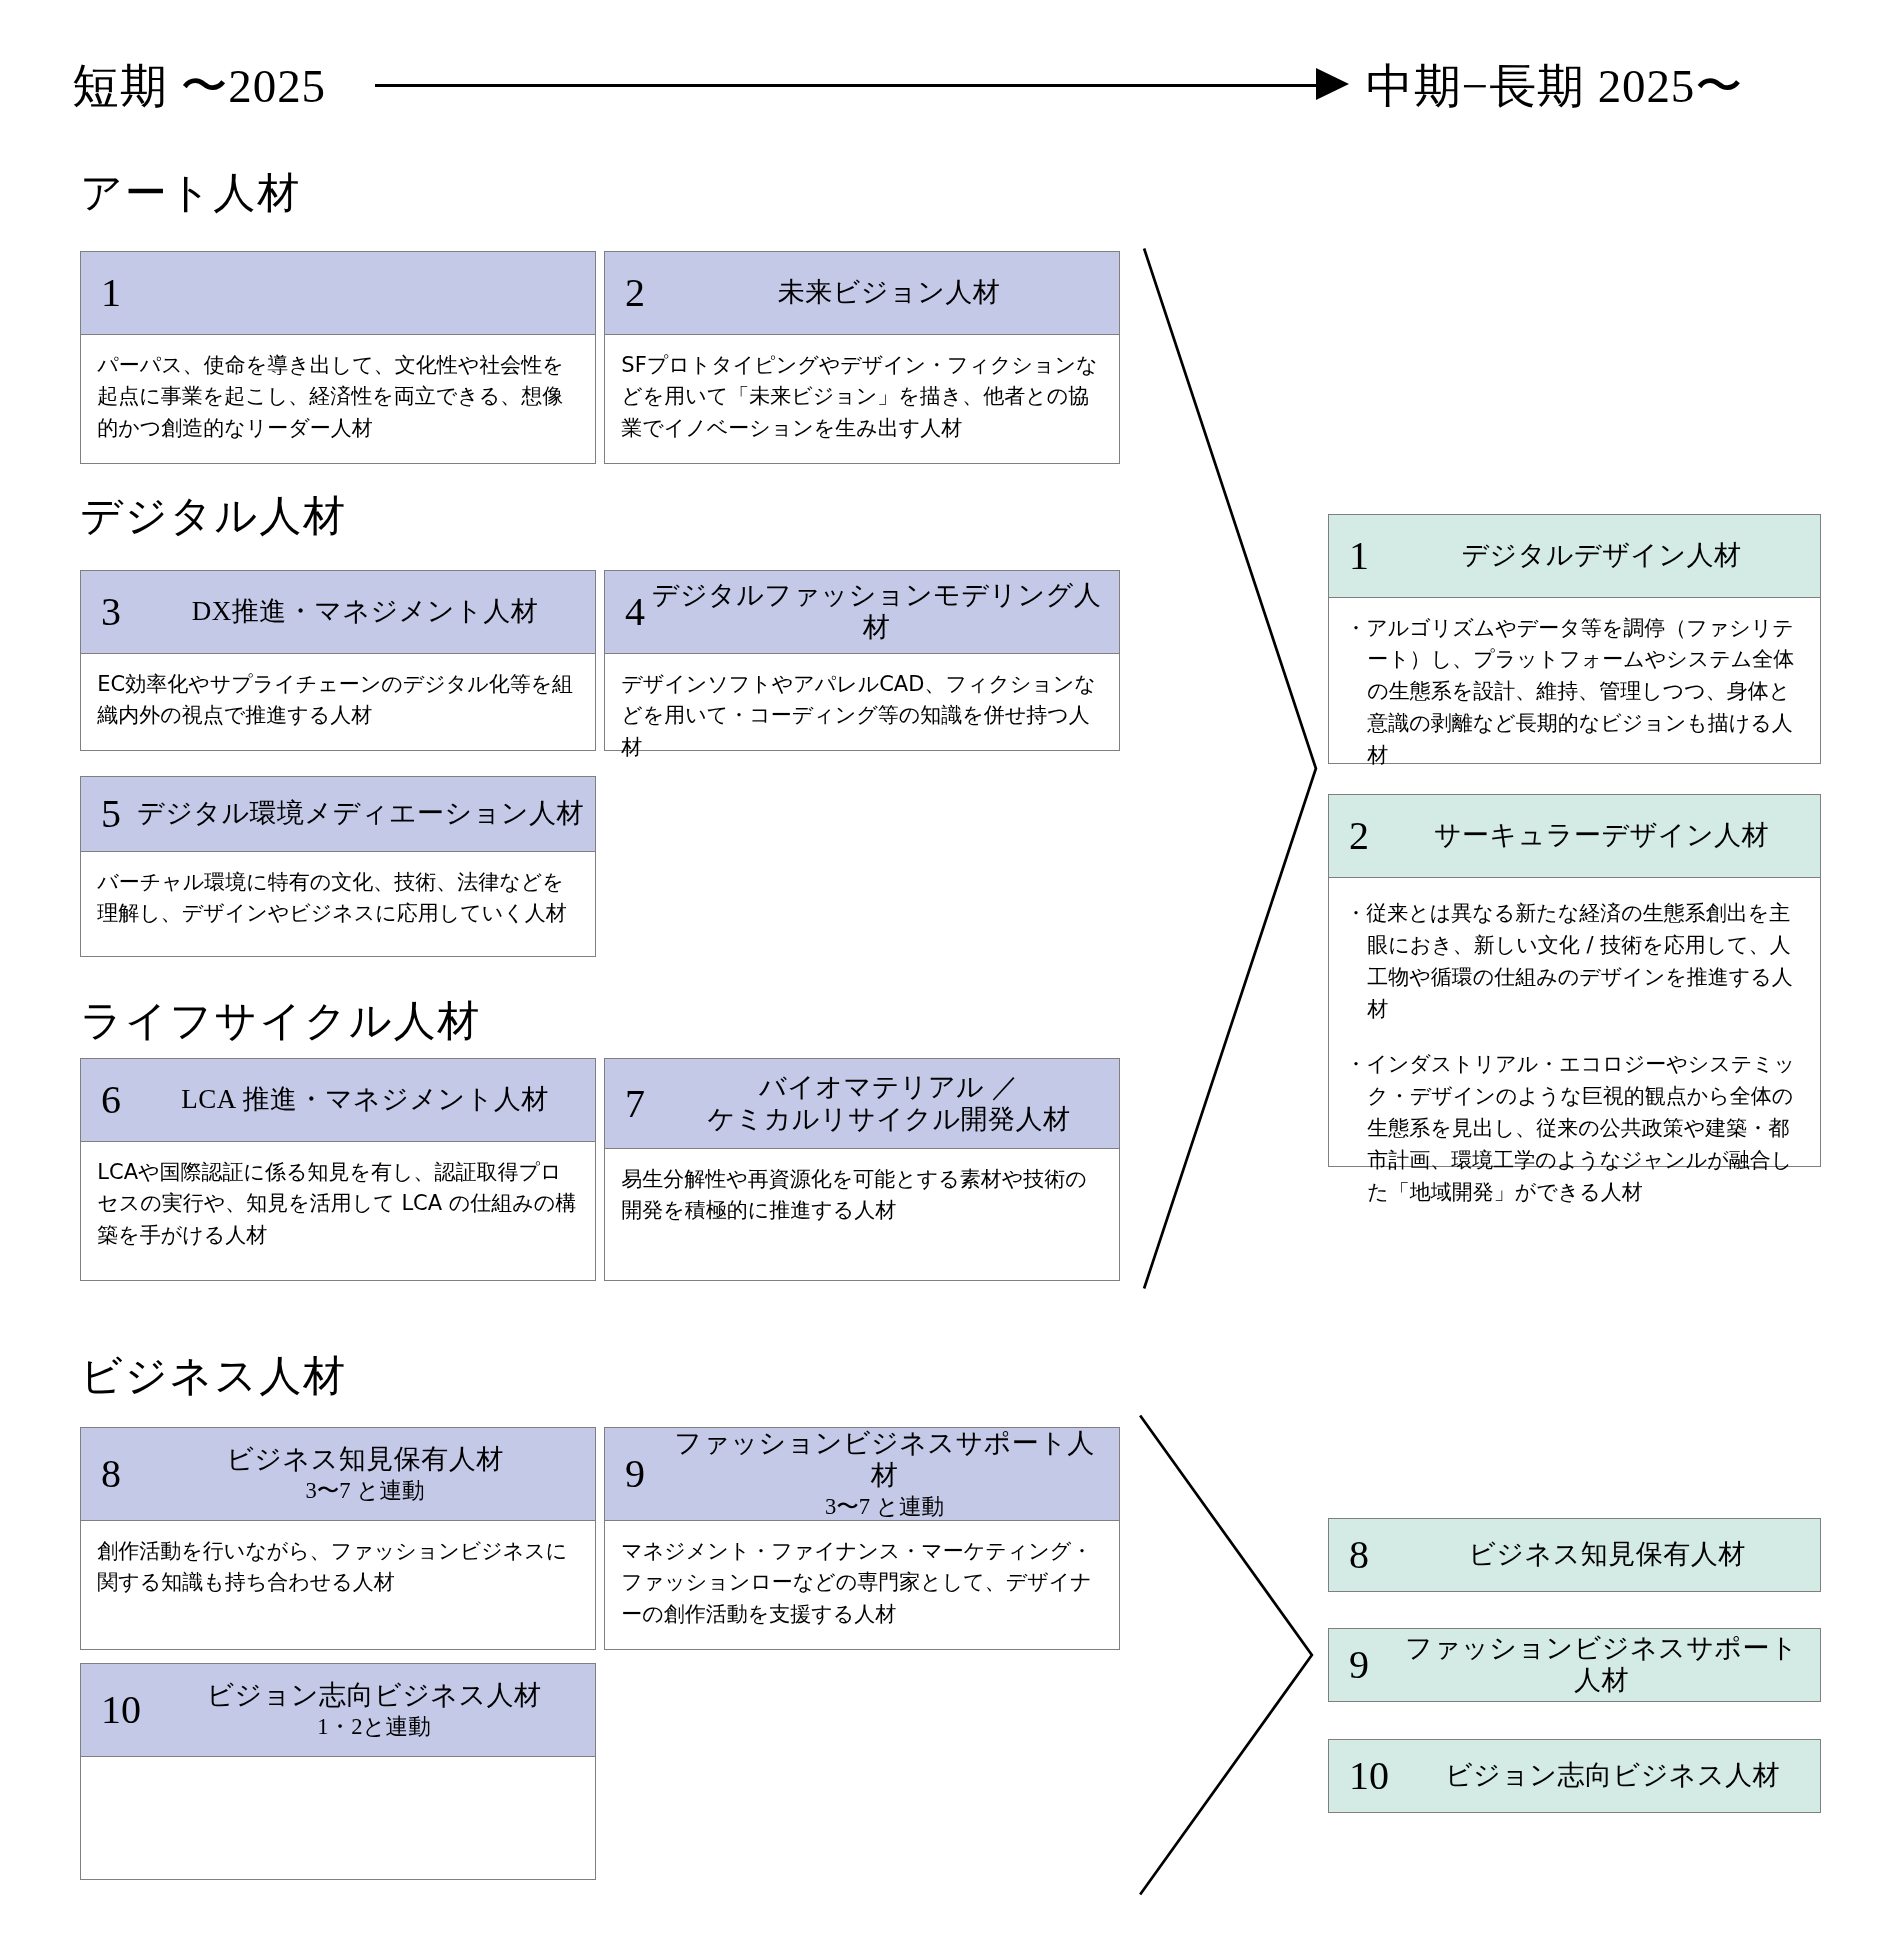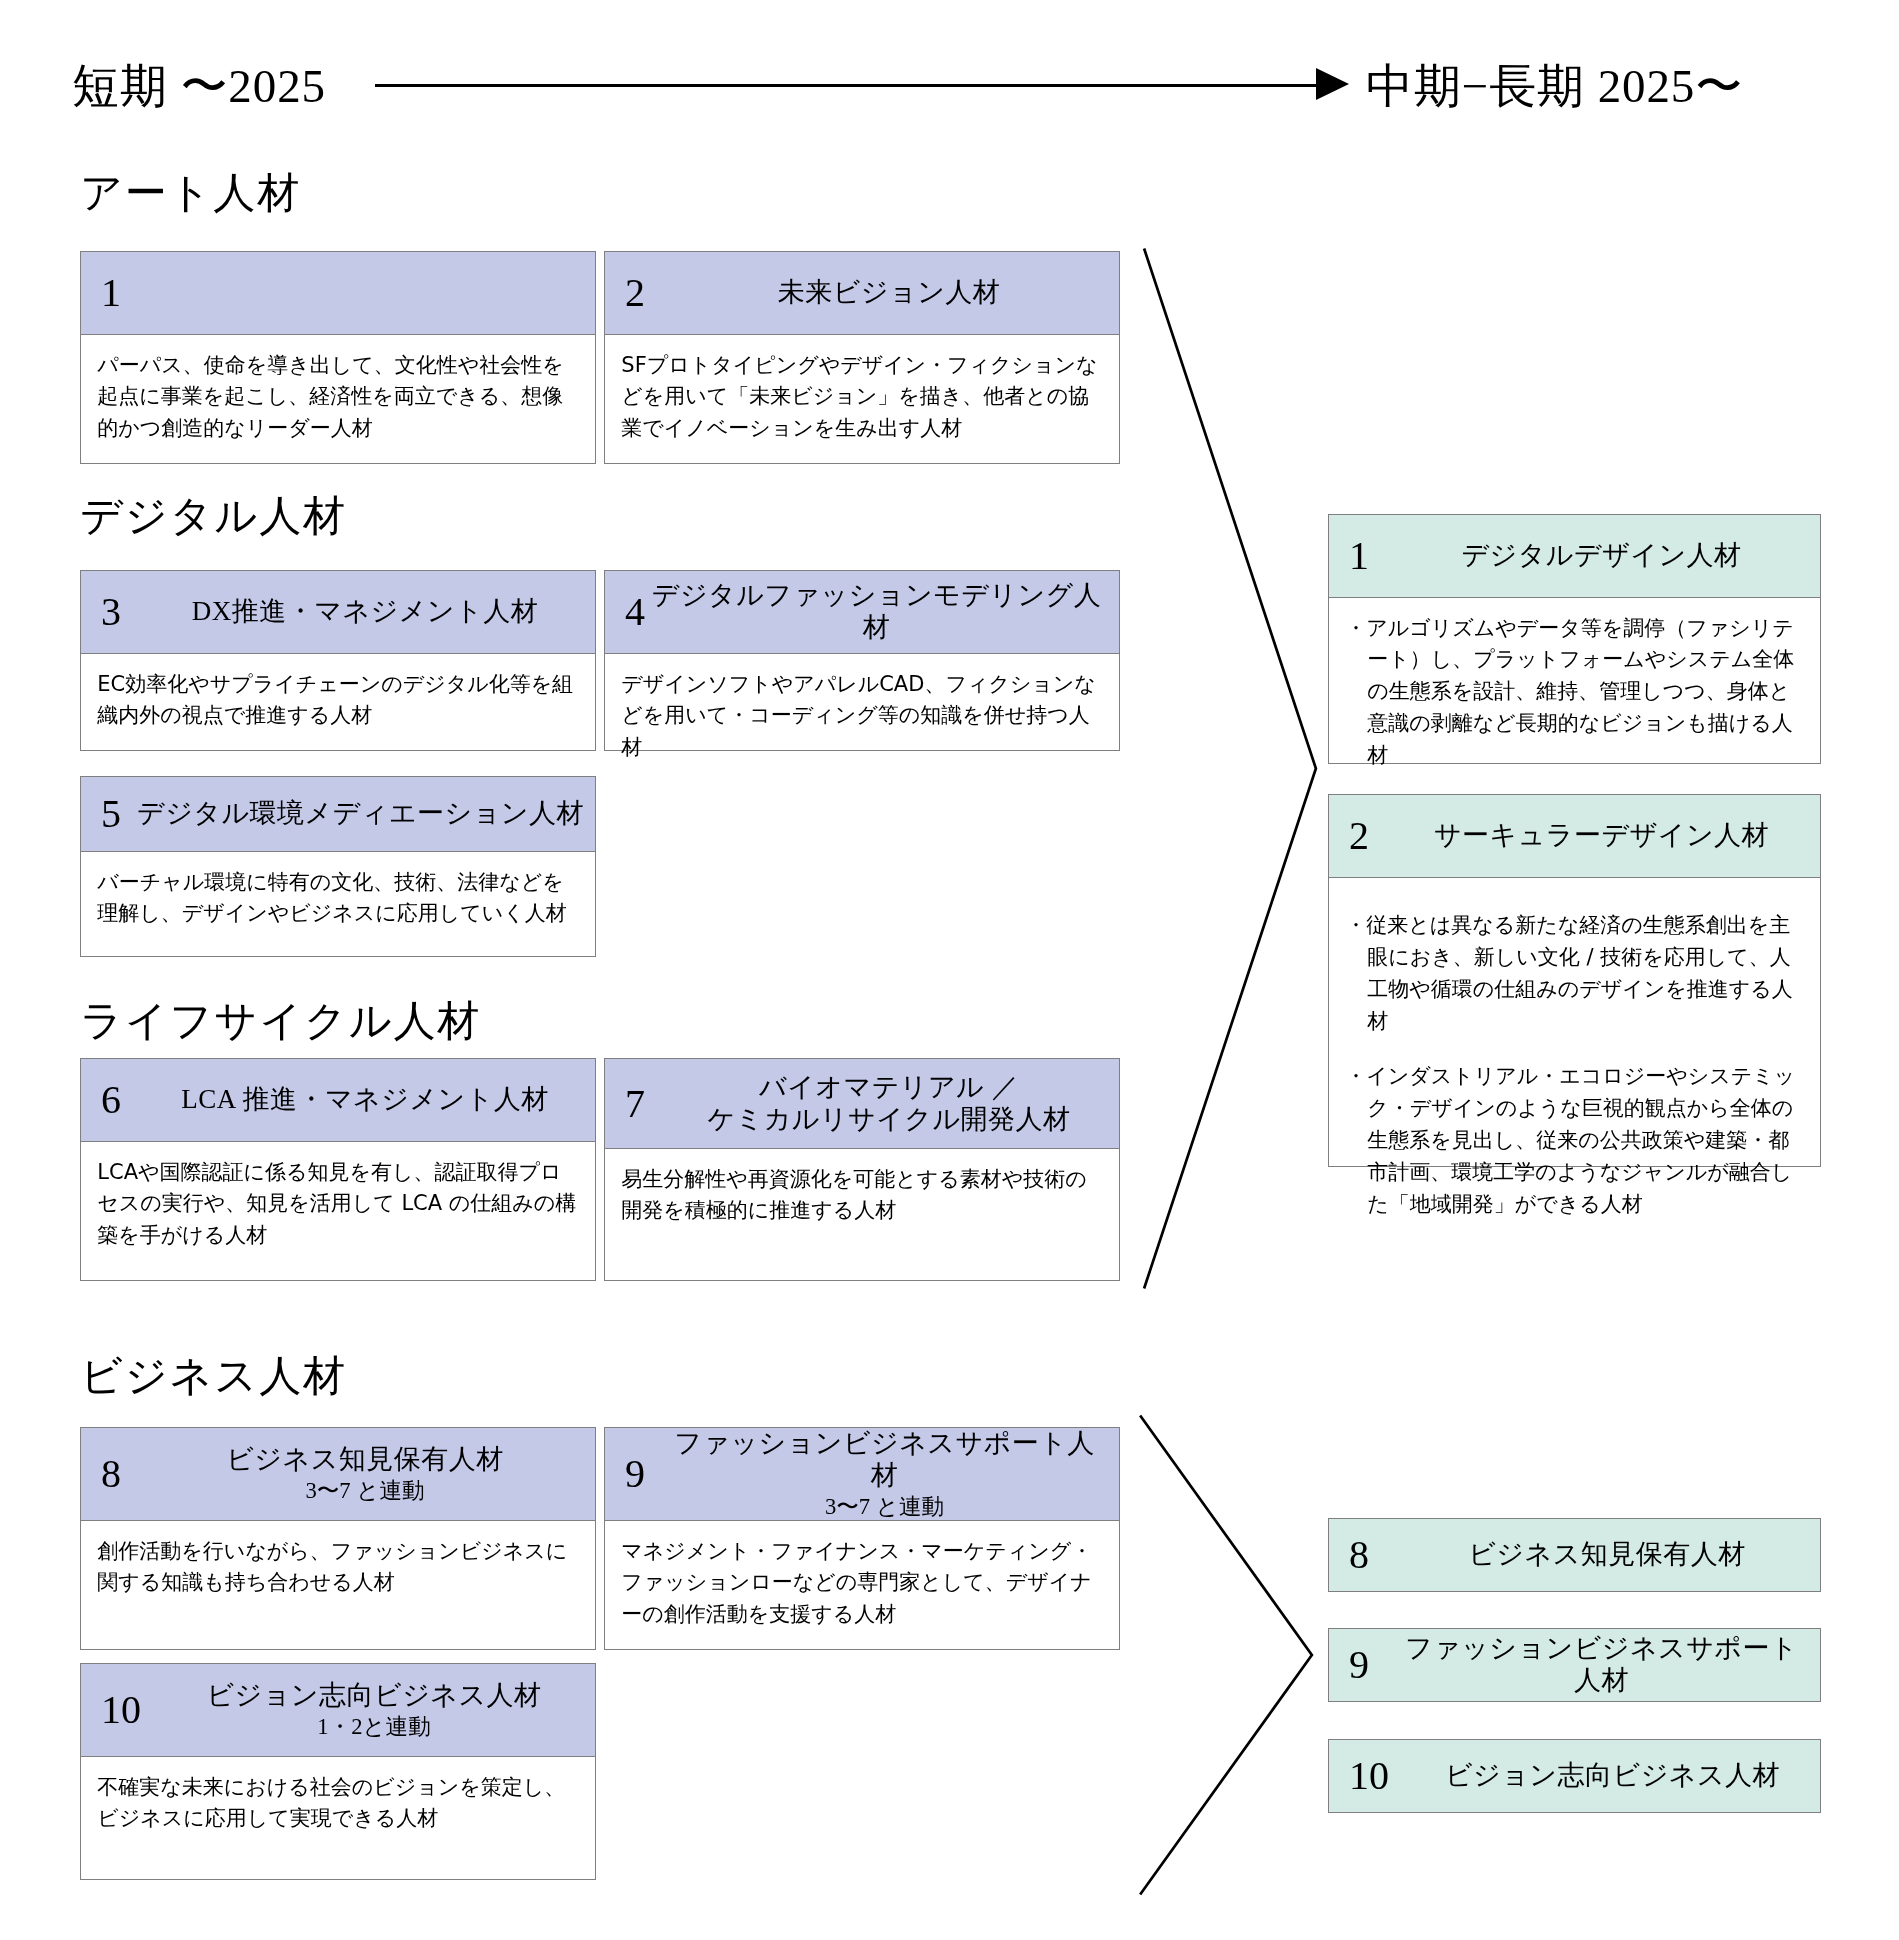--- a/index.html
+++ b/index.html
@@ -159,23 +159,20 @@
 </div>
 
 <div class="card purple" style="left:80px;top:1663px;width:516px;height:217px;">
   <div class="card-head" style="height:93px;">
     <span class="card-num">10</span>
     <span class="card-title-wrap" style="padding-left:83px;">
       <span class="card-title">ビジョン志向ビジネス人材</span>
       <div class="card-sub">1・2と連動</div>
     </span>
   </div>
-  <div class="card-body">
-      <p>不確実な未来における社会のビジョンを策定し、ビジネスに応用して実現できる人材</p>
-    </div>
 </div>
 
 <svg class="chev" style="left:1135px;top:244px;" width="190" height="1049" viewBox="0 0 210 1160">
   <polyline points="10,5 200,580 10,1155" fill="none" stroke="#000" stroke-width="3"></polyline>
 </svg>
 <svg class="chev" style="left:1131px;top:1411px;" width="190" height="488" viewBox="0 0 210 540">
   <polyline points="10,5 200,270 10,535" fill="none" stroke="#000" stroke-width="3"></polyline>
 </svg>
 
 <div class="card green" style="left:1328px;top:514px;width:493px;height:250px;">
@@ -186,21 +183,21 @@
   <div class="card-body">
     <p class="bullet">・アルゴリズムやデータ等を調停（ファシリテート）し、プラットフォームやシステム全体の生態系を設計、維持、管理しつつ、身体と意識の剥離など長期的なビジョンも描ける人材</p>
   </div>
 </div>
 
 <div class="card green" style="left:1328px;top:794px;width:493px;height:373px;">
   <div class="card-head" style="height:83px;">
     <span class="card-num">2</span>
     <span class="card-title-wrap"><span class="card-title">サーキュラーデザイン人材</span></span>
   </div>
-  <div class="card-body" style="padding-top:32px;">
+  <div class="card-body" style="padding-top:20px;">
     <p class="bullet" style="margin-bottom:23.5px;">・従来とは異なる新たな経済の生態系創出を主眼におき、新しい文化 / 技術を応用して、人工物や循環の仕組みのデザインを推進する人材</p>
     <p class="bullet">・インダストリアル・エコロジーやシステミック・デザインのような巨視的観点から全体の生態系を見出し、従来の公共政策や建築・都市計画、環境工学のようなジャンルが融合した「地域開発」ができる人材</p>
   </div>
 </div>
 
 <div class="chip" style="left:1328px;top:1518px;width:493px;height:74px;">
   <span class="card-num">8</span>
   <span class="card-title-wrap"><span class="card-title">ビジネス知見保有人材</span></span>
 </div>
 <div class="chip" style="left:1328px;top:1628px;width:493px;height:74px;">

